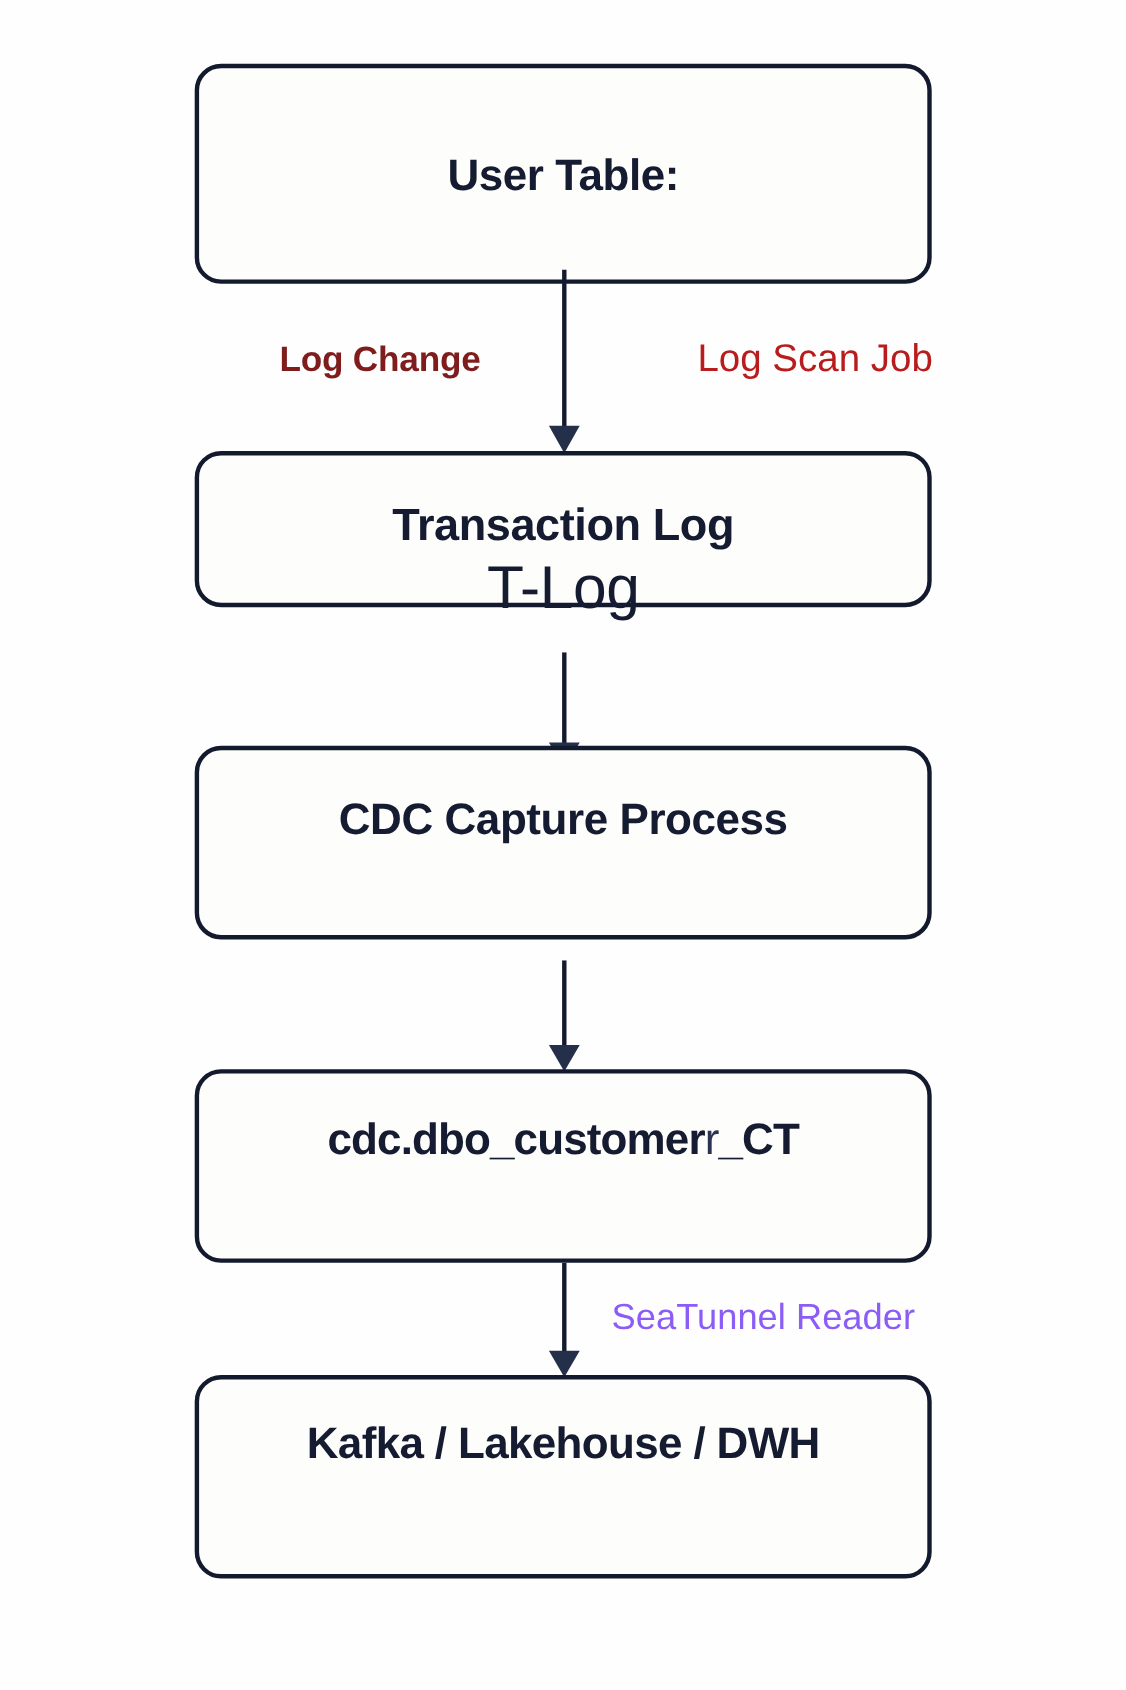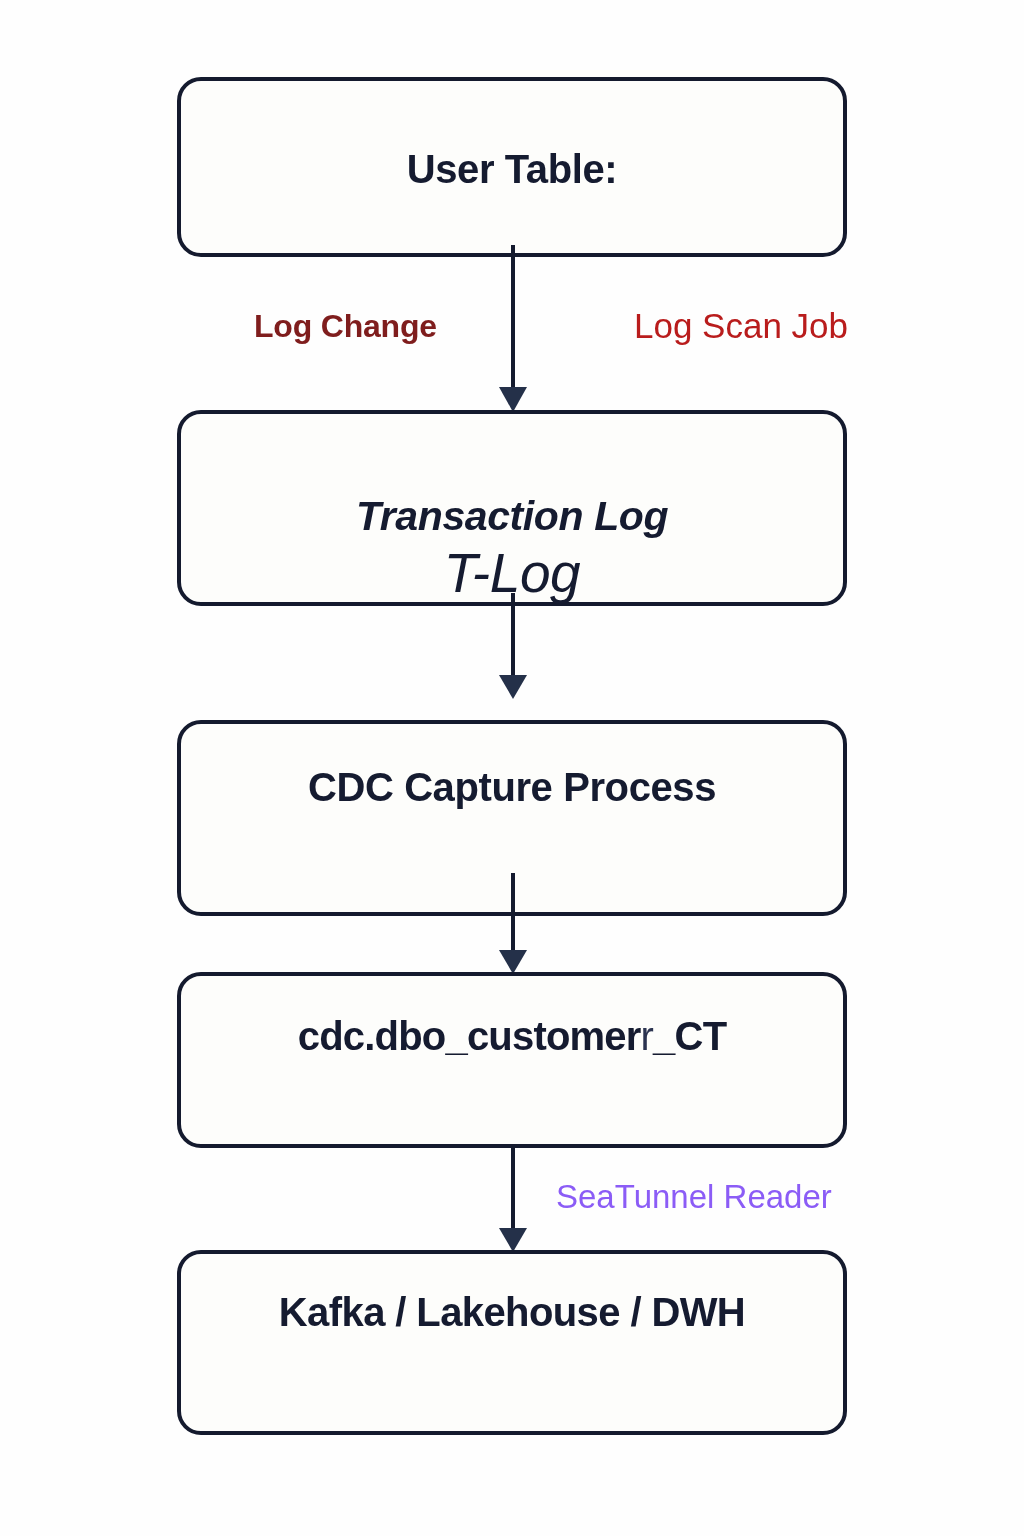--- a/index.html
+++ b/index.html
@@ -47,43 +47,42 @@
     white-space: nowrap;
     letter-spacing: -0.4px;
   }
 
   .line1 { font-weight: 700; }
   .line2 { font-weight: 700; }
   .line2.light { font-weight: 400; }
 
   
   #node-user-table {
-    top: 77px;
-    height: 180px;
+    top: 58px;
+    height: 200px;
     justify-content: center;
     padding-top: 4px;
   }
   #node-user-table .line1 { font-size: 40px; line-height: 58px; }
   #node-user-table .line2 { font-size: 40px; line-height: 58px; }
 
   
   #node-transaction-log {
     top: 410px;
-    height: 196px;
-    justify-content: flex-end;
+    height: 142px;
+    justify-content: space-between;
     padding-top: 35px;
-    font-style: italic;
   }
   #node-transaction-log .line1 { font-size: 41px; line-height: 57px; }
   #node-transaction-log .line2 { font-size: 55px; line-height: 57px; }
 
   
   #node-cdc-capture {
-    top: 720px;
-    height: 196px;
+    top: 678px;
+    height: 176px;
     justify-content: flex-start;
     padding-top: 35px;
   }
   #node-cdc-capture .line1 { font-size: 40px; line-height: 56px; }
 
   
   #node-change-table {
     top: 972px;
     height: 176px;
     justify-content: flex-start;

